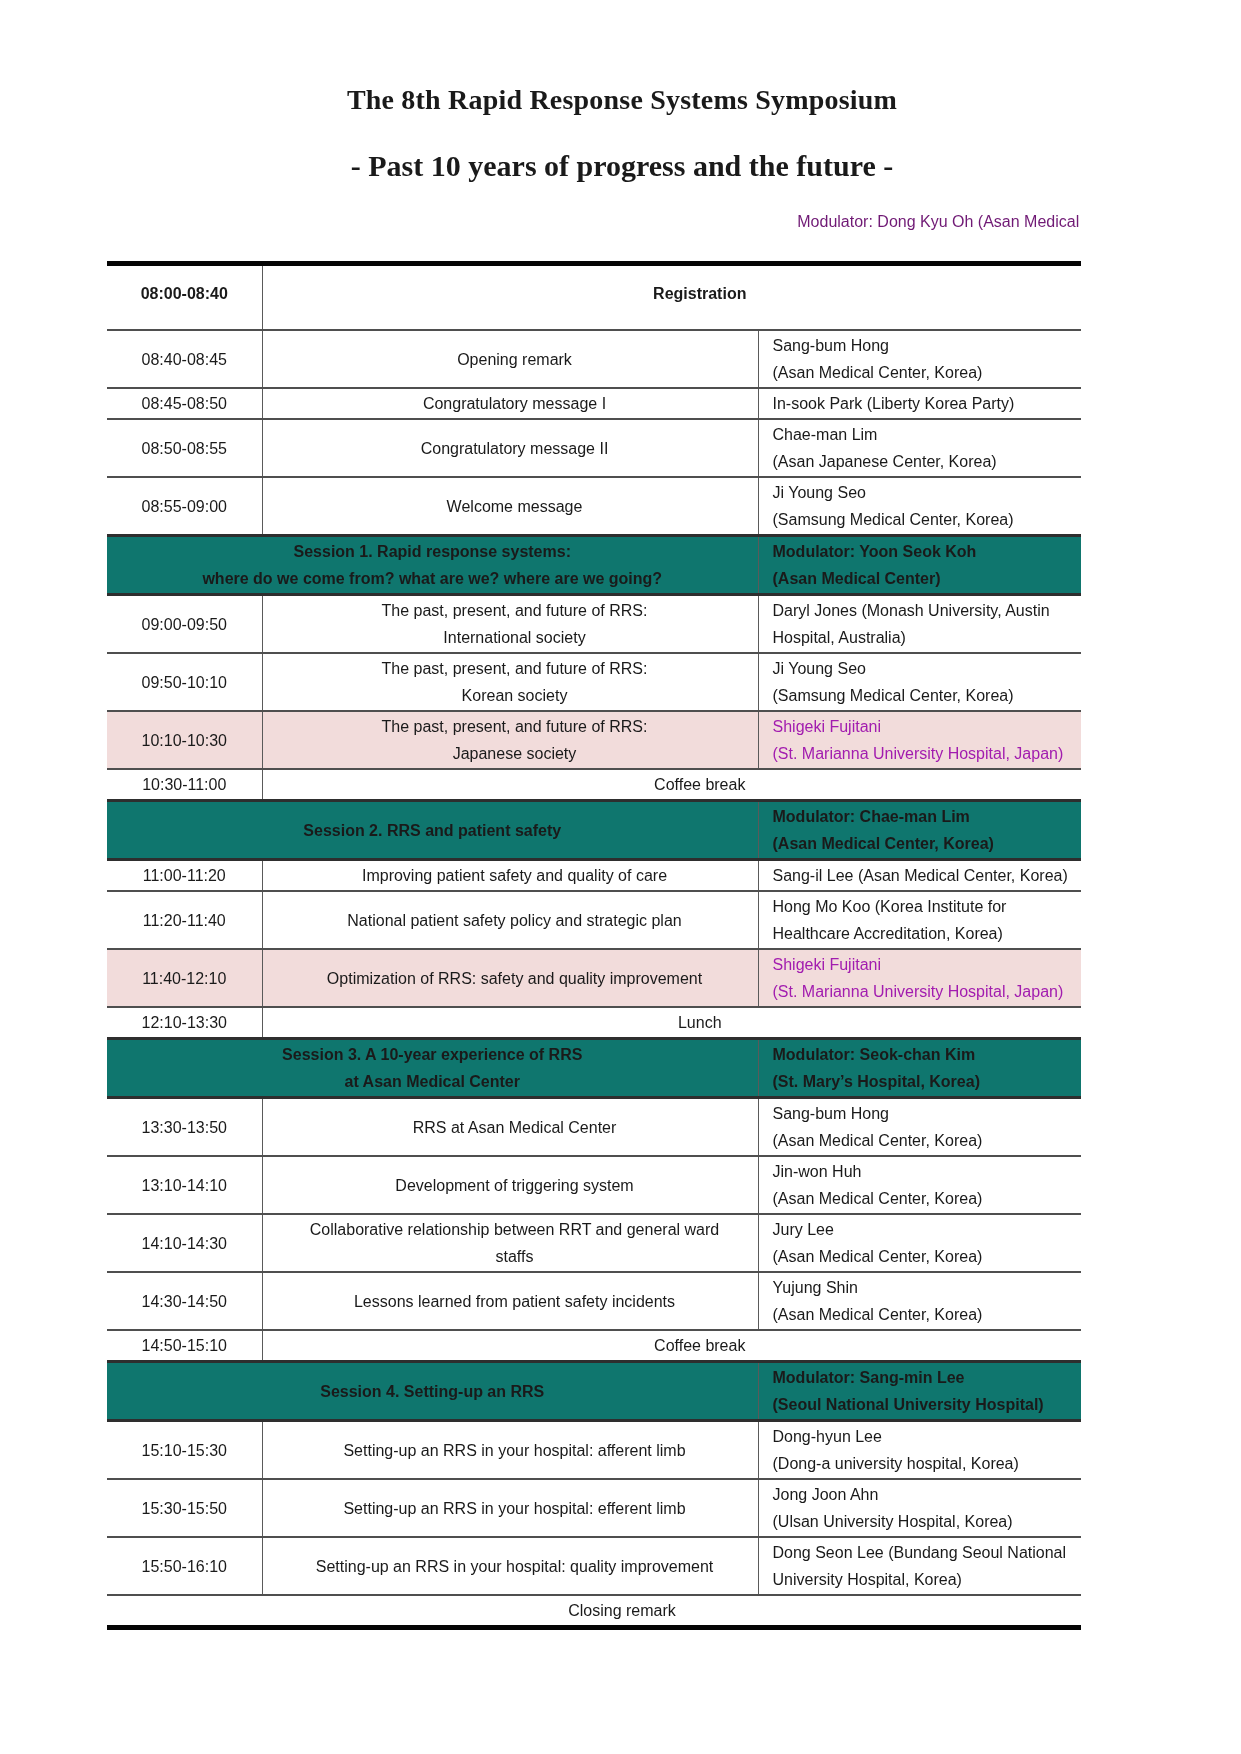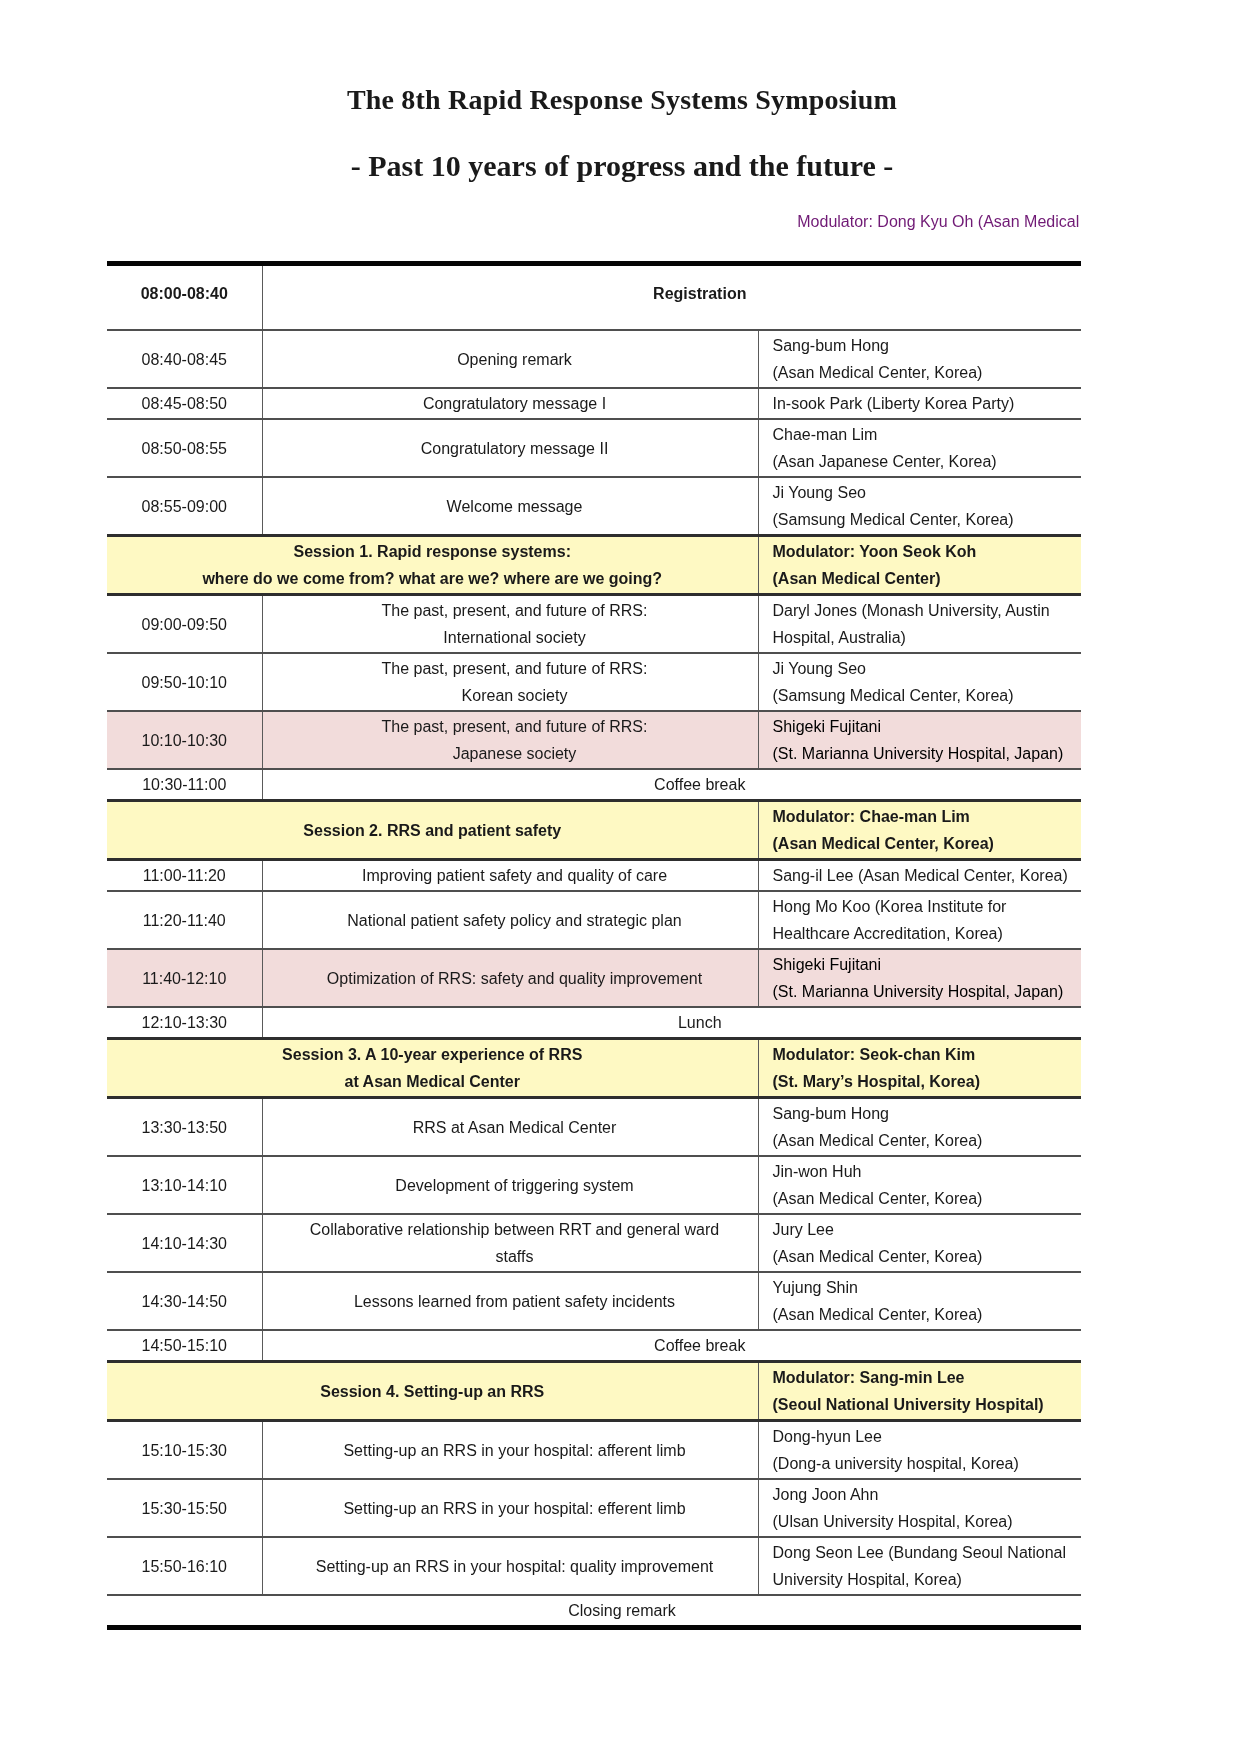--- a/index.html
+++ b/index.html
@@ -69,28 +69,28 @@
   }
   .col-time {
     text-align: center;
     padding-left: 4px;
     padding-right: 4px;
   }
   .col-title   { border-left: 1.5px solid #5a5a5a; padding-left: 19px; text-align: center; }
   .col-speaker { border-left: 1.5px solid #5a5a5a; padding-left: 14px; }
   .col-span    { border-left: 1.5px solid #5a5a5a; text-align: center; }
   .session-row td {
-    background: #fef9c3;
+    background: #0f766e;
     font-weight: bold;
     border-top: 3px solid #2e2e2e;
     border-bottom: 3px solid #2e2e2e;
   }
   .col-session { text-align: center; }
   .pink td { background: #f2dcdb; }
-  .pink .col-speaker { color: #000000; }
+  .pink .col-speaker { color: #a21caf; }
   .closing-row td { text-align: center; }
 </style>
 </head>
 <body>
 
 <div class="page">
   <div class="content">
 
     <h1 class="doc-title">The 8th Rapid Response Systems Symposium</h1>
     <h2 class="doc-subtitle">- Past 10 years of progress and the future -</h2>

